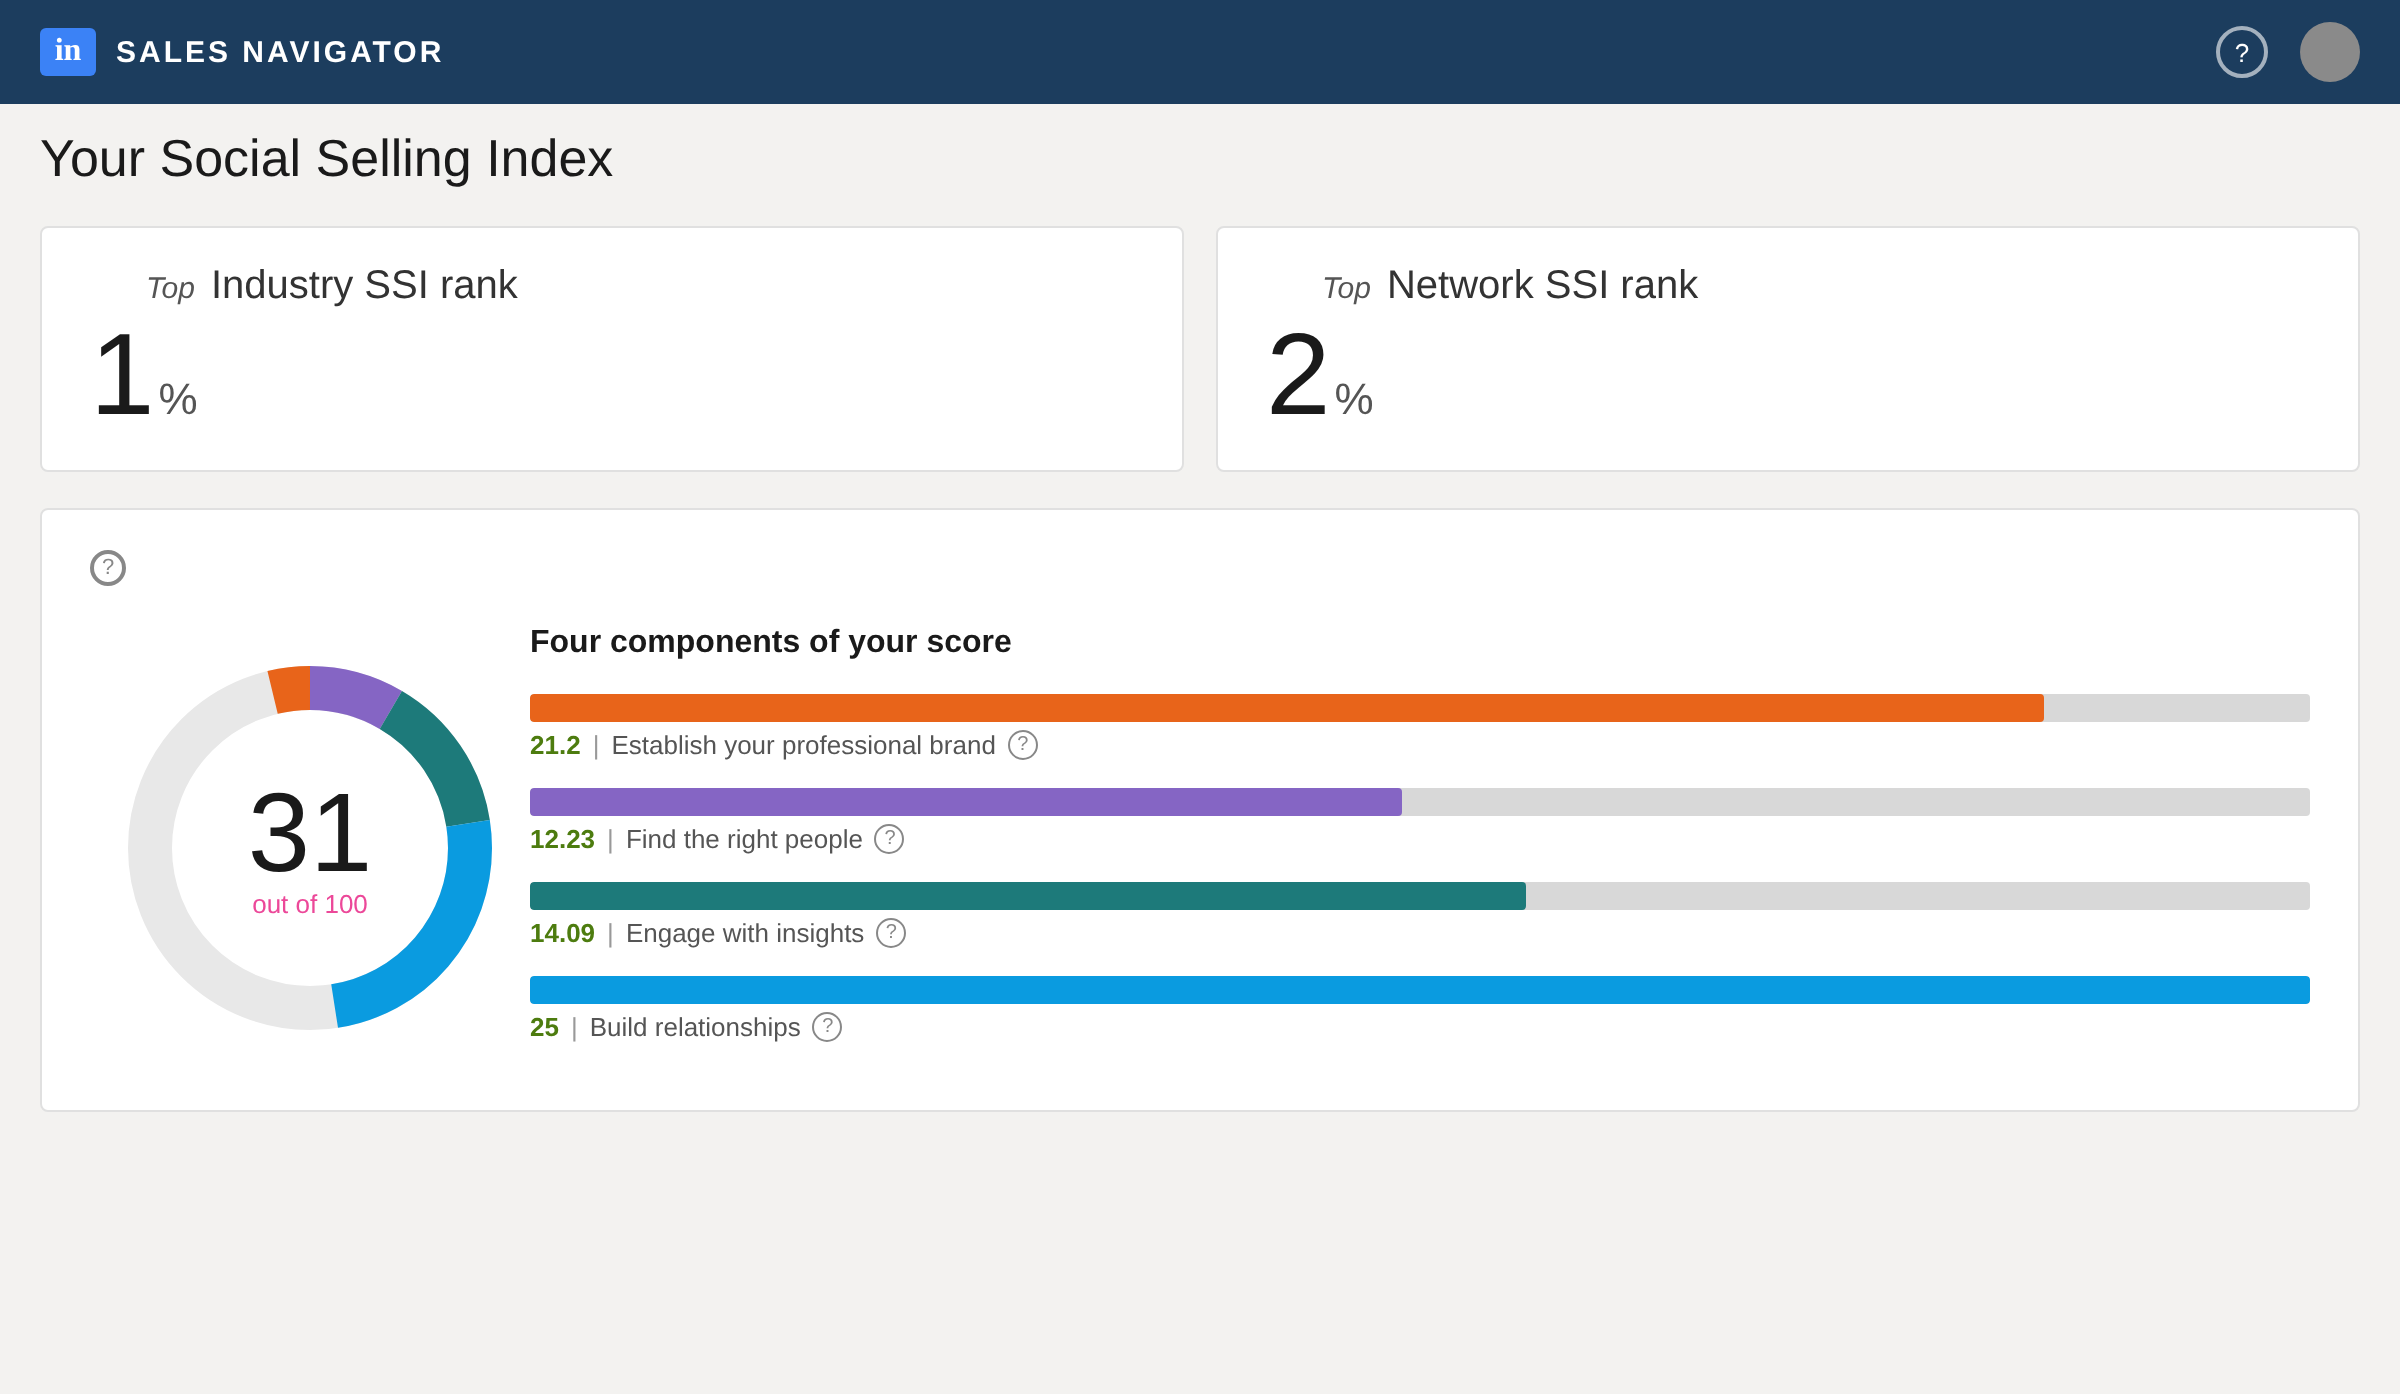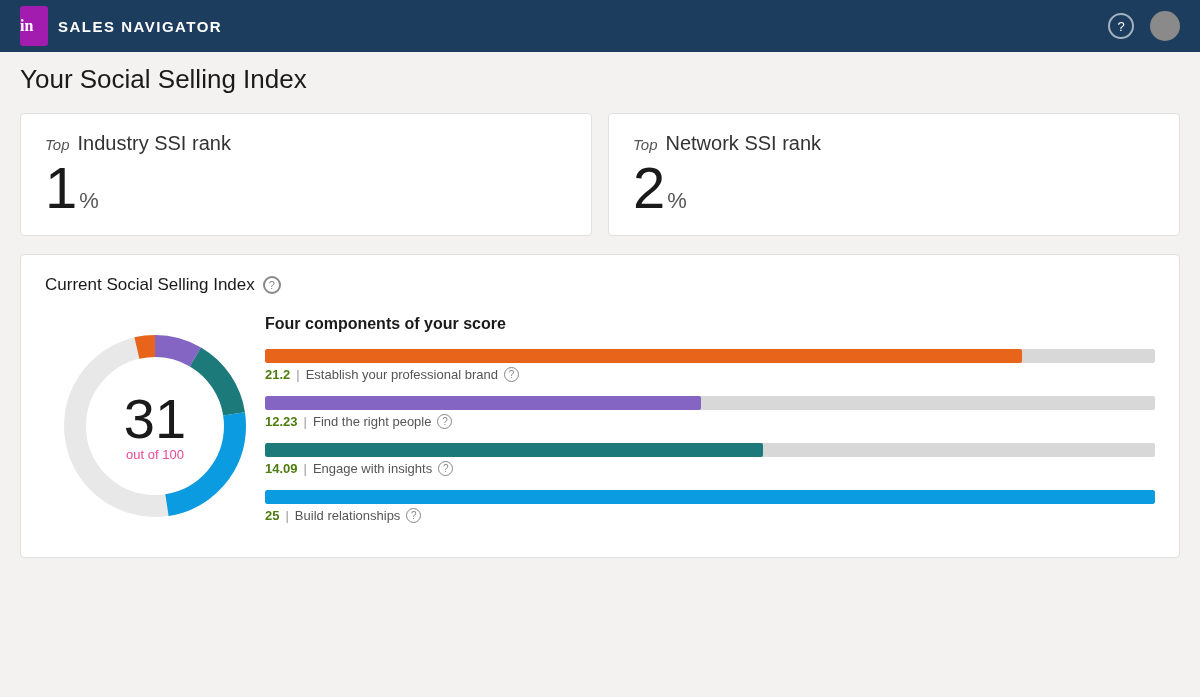--- a/index.html
+++ b/index.html
@@ -17,26 +17,27 @@
       align-items: center;
       padding: 0 20px;
       justify-content: space-between;
     }
     .header-left {
       display: flex;
       align-items: center;
       gap: 10px;
     }
     .linkedin-logo {
-      background: #a21caf;
+      background: #3b82f6;
       border-radius: 3px;
       width: 28px;
-      height: 40px;
-      display: flex;
-      align-items: center;
+      height: 24px;
+      display: flex;
+      align-items: center;
+      justify-content: center;
       color: white;
       font-weight: 900;
       font-size: 16px;
       font-family: Georgia, serif;
     }
     .header-title {
       color: white;
       font-size: 15px;
       font-weight: 600;
       letter-spacing: 1.5px;
@@ -96,20 +97,21 @@
     .rank-card-header {
       display: flex;
       align-items: baseline;
       gap: 8px;
       margin-bottom: 4px;
     }
     .rank-top-label {
       font-size: 15px;
       font-style: italic;
       color: #555;
+      margin-left: 28px;
     }
     .rank-card-subtitle {
       font-size: 20px;
       color: #333;
       font-weight: 400;
     }
     .rank-number-row {
       display: flex;
       align-items: baseline;
       gap: 2px;
@@ -291,21 +293,20 @@
       <div class="rank-number-row">
         <span class="rank-number">2</span>
         <span class="rank-percent">%</span>
       </div>
     </div>
 
   </div>
 
   <div class="ssi-section">
     <div class="ssi-header">
-      <span class="ssi-title">Current Social Selling Index</span>
       <div class="info-icon">?</div>
     </div>
 
     <div class="ssi-content">
 
       <div class="donut-container">
         <svg class="donut-svg" viewBox="0 0 220 220">
 
           <circle cx="110" cy="110" r="80" fill="none" stroke="#e8e8e8" stroke-width="22"></circle>
 

